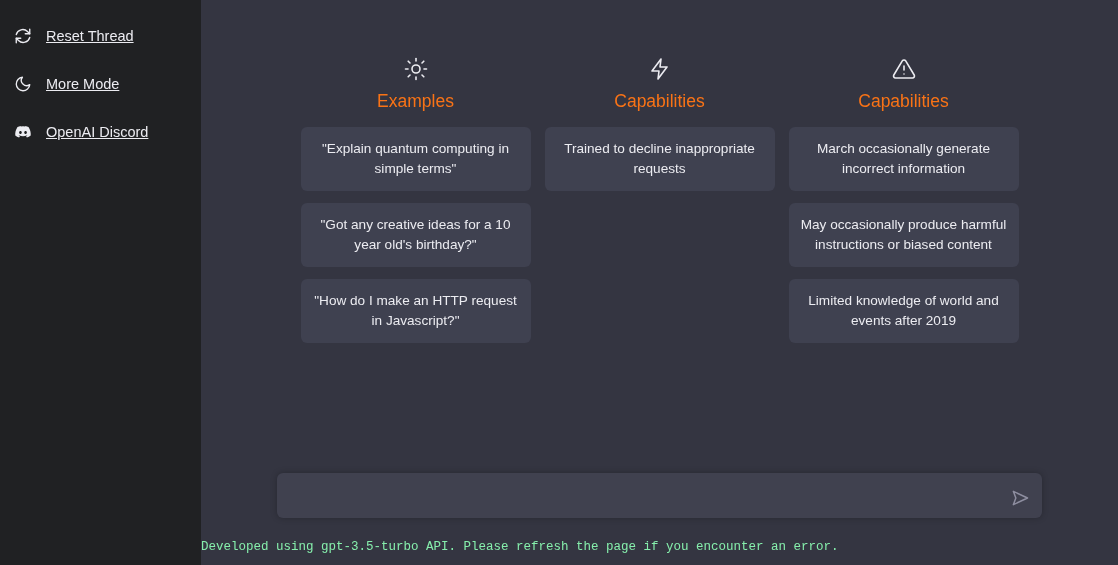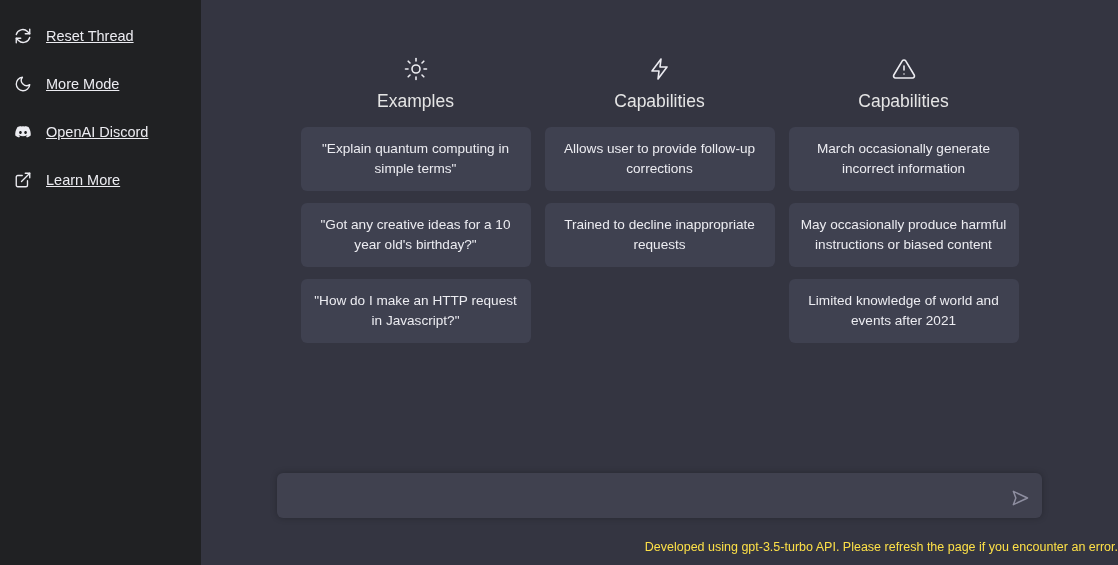--- a/index.html
+++ b/index.html
@@ -94,21 +94,21 @@
     align-items: center;
     justify-content: center;
     color: #ececf1;
     margin-bottom: 10px;
   }
   .col-icon svg { display: block; }
 
   .col-title {
     font-size: 17.5px;
     font-weight: 400;
-    color: #e5e5e5;
+    color: #f97316;
     margin-bottom: 16px;
     line-height: 1;
   }
 
   .cards {
     display: flex;
     flex-direction: column;
     gap: 12px;
     width: 230px;
   }
@@ -172,25 +172,26 @@
     display: flex;
     align-items: center;
     justify-content: center;
     cursor: pointer;
     color: #8e8ea0;
     padding: 0;
   }
   .send-button svg { display: block; }
 
   .footnote {
-    text-align: right;
+    text-align: left;
     font-size: 12.5px;
-    color: #fde047;
+    color: #86efac;
     margin-top: 18px;
     line-height: 1.2;
+    font-family: Liberation Mono, monospace;
   }
 </style>
 </head>
 <body>
 
 <div class="sidebar">
 
   <div class="sidebar-item">
     <span class="sidebar-icon">
       <svg width="18" height="18" viewBox="0 0 24 24" fill="none" stroke="currentColor" stroke-width="1.8" stroke-linecap="round" stroke-linejoin="round">
@@ -214,30 +215,20 @@
 
   <div class="sidebar-item">
     <span class="sidebar-icon">
       <svg width="18" height="18" viewBox="0 0 24 24" fill="currentColor">
         <path d="M19.3 5.4A16.6 16.6 0 0 0 15.2 4.1l-.2.4a15.3 15.3 0 0 0-6 0l-.2-.4A16.6 16.6 0 0 0 4.7 5.4C2.1 9.3 1.4 13 1.7 16.7a16.8 16.8 0 0 0 5.1 2.6l1.1-1.8a10.9 10.9 0 0 1-1.7-.8l.4-.3a11.9 11.9 0 0 0 10.8 0l.4.3a10.9 10.9 0 0 1-1.7.8l1.1 1.8a16.8 16.8 0 0 0 5.1-2.6c.4-4.3-.7-8-3-11.3zM8.6 14.5c-1 0-1.8-.9-1.8-2s.8-2 1.8-2 1.9.9 1.8 2c0 1.1-.8 2-1.8 2zm6.8 0c-1 0-1.8-.9-1.8-2s.8-2 1.8-2 1.9.9 1.8 2c0 1.1-.8 2-1.8 2z"></path>
       </svg>
     </span>
     <span class="sidebar-label">OpenAI Discord</span>
   </div>
 
-  <div class="sidebar-item">
-    <span class="sidebar-icon">
-      <svg width="18" height="18" viewBox="0 0 24 24" fill="none" stroke="currentColor" stroke-width="1.8" stroke-linecap="round" stroke-linejoin="round">
-        <path d="M18 13v6a2 2 0 0 1-2 2H5a2 2 0 0 1-2-2V8a2 2 0 0 1 2-2h6"></path>
-        <polyline points="15 3 21 3 21 9"></polyline>
-        <line x1="10" y1="14" x2="21" y2="3"></line>
-      </svg>
-    </span>
-    <span class="sidebar-label">Learn More</span>
-  </div>
 
 
 </div>
 
 <div class="main">
 
   <div class="intro">
     <div class="columns">
 
       <div class="column">
@@ -263,38 +254,37 @@
       </div>
 
       <div class="column">
         <div class="col-icon">
           <svg width="24" height="24" viewBox="0 0 24 24" fill="none" stroke="currentColor" stroke-width="1.6" stroke-linecap="round" stroke-linejoin="round">
             <polygon points="13 2 4 14 11 14 10 22 19 10 12 10 13 2"></polygon>
           </svg>
         </div>
         <div class="col-title">Capabilities</div>
         <div class="cards">
-          <div class="card">Allows user to provide follow-up corrections</div>
           <div class="card">Trained to decline inappropriate requests</div>
         </div>
       </div>
 
       <div class="column">
         <div class="col-icon">
           <svg width="24" height="24" viewBox="0 0 24 24" fill="none" stroke="currentColor" stroke-width="1.6" stroke-linecap="round" stroke-linejoin="round">
             <path d="M10.3 3.9 1.8 18a2 2 0 0 0 1.7 3h17a2 2 0 0 0 1.7-3L13.7 3.9a2 2 0 0 0-3.4 0z"></path>
             <line x1="12" y1="9" x2="12" y2="13"></line>
             <line x1="12" y1="17" x2="12.01" y2="17"></line>
           </svg>
         </div>
         <div class="col-title">Capabilities</div>
         <div class="cards">
           <div class="card">March occasionally generate incorrect information</div>
           <div class="card">May occasionally produce harmful instructions or biased content</div>
-          <div class="card">Limited knowledge of world and events after 2021</div>
+          <div class="card">Limited knowledge of world and events after 2019</div>
         </div>
       </div>
 
     </div>
   </div>
 
   <div class="bottom">
     <div class="input-row">
       <textarea class="chat-input" placeholder="" style=""></textarea>
       <button class="send-button">

